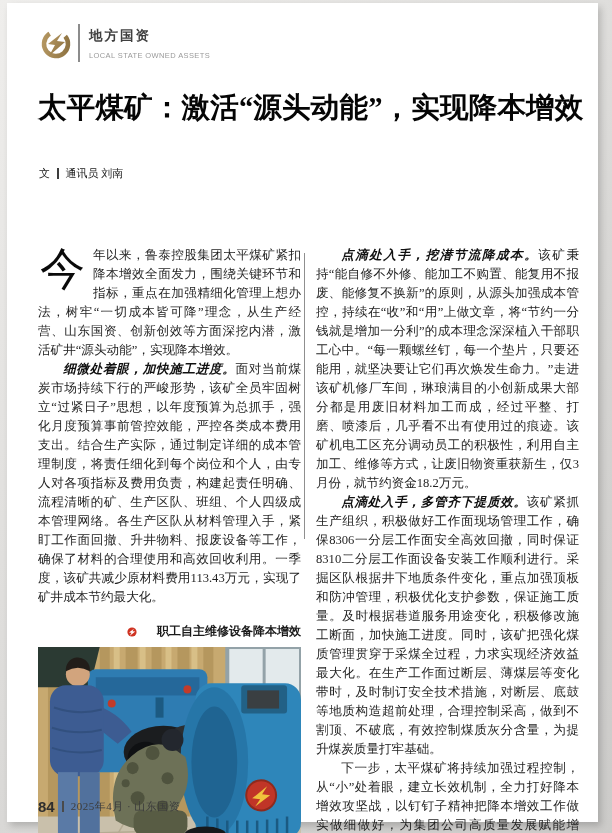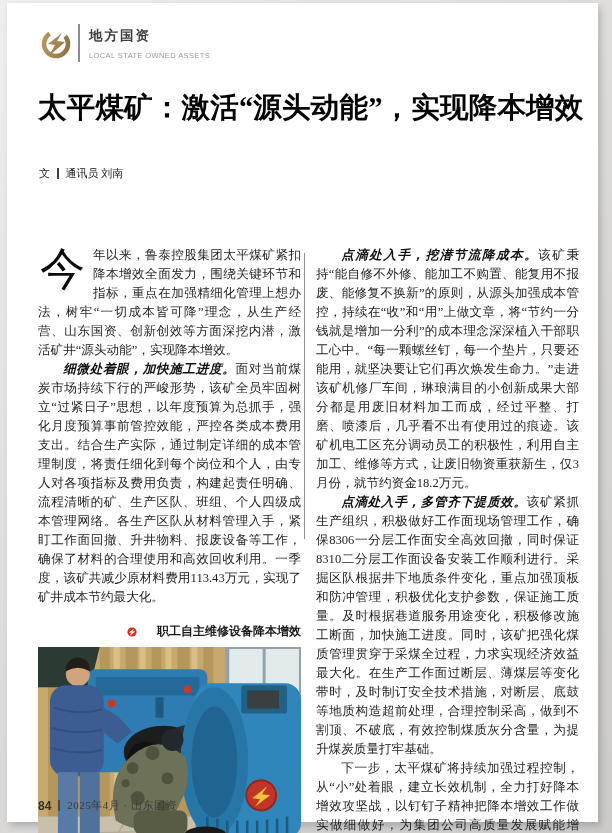--- a/index.html
+++ b/index.html
@@ -52,21 +52,21 @@
   .caption {
     margin-top: 16px; text-align: right; font-size: 12px; font-weight: bold;
     color: #1a1a1a; font-family: "Liberation Sans", "DejaVu Sans", sans-serif;
     display: flex; justify-content: flex-end; align-items: center; gap: 20px;
   }
   .cap-icon { width: 10px; height: 10px; display: inline-block; }
   .photo { margin-top: 7px; width: 263px; height: 222px; overflow: hidden; }
   .photo svg { display: block; width: 100%; height: 100%; }
   
   .footer { position: absolute; left: 31px; top: 795px; display: flex; align-items: center; }
-  .pageno { font-size: 12px; font-weight: bold; color: #2e2e2e; font-family: "Liberation Sans", "DejaVu Sans", sans-serif; }
+  .pageno { font-size: 15px; font-weight: bold; color: #2e2e2e; font-family: "Liberation Sans", "DejaVu Sans", sans-serif; }
   .foot-bar { display: inline-block; width: 2px; height: 11px; background: #4a4a4a; margin: 0 7px; }
   .issue { font-size: 11px; color: #3c3c3c; letter-spacing: 0.5px; }
 </style>
 </head>
 <body>
 
 <div class="page">
 
   <header class="masthead">
     <svg class="mast-logo" viewBox="0 0 30 34">

